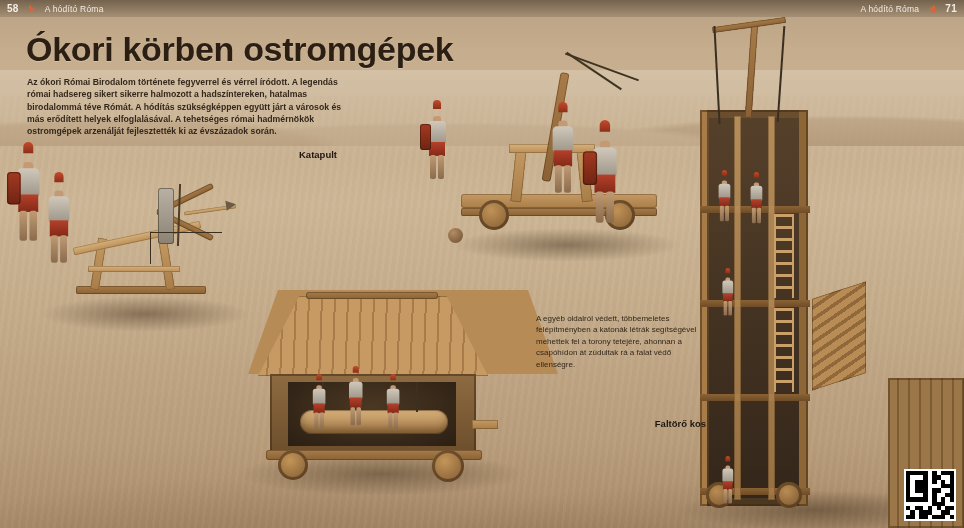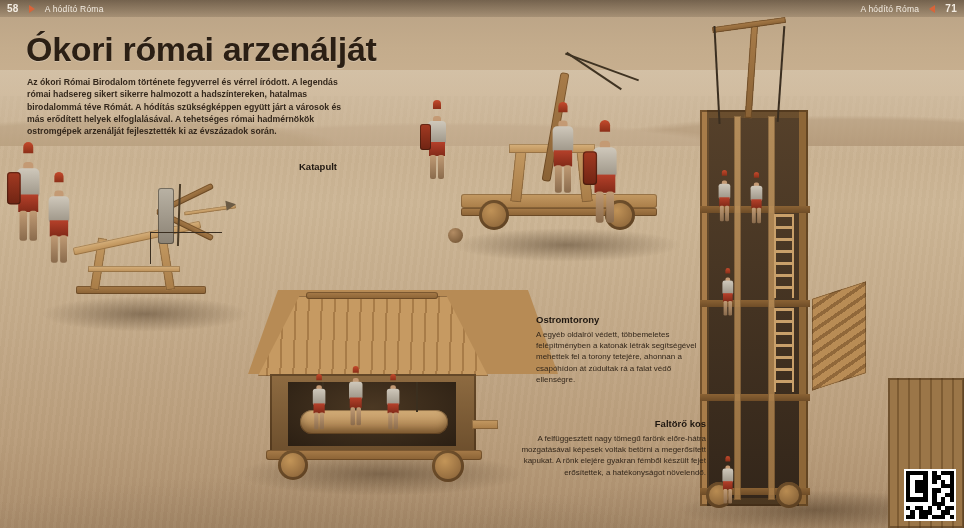--- a/index.html
+++ b/index.html
@@ -78,21 +78,21 @@
     position: absolute; left: 27px; top: 76px; width: 320px;
     font-size: 8.7px; line-height: 1.42; font-weight: bold; color: #34281c;
   }
 
   
   .callout { position: absolute; font-size: 8px; line-height: 1.43; color: #33271b; }
   .callout h3 { margin: 0 0 2px 0; font-size: 9.5px; color: #1f1710; }
   .callout p { margin: 0; }
   .right-al { text-align: right; }
 
-  .c-katapult { left: 299px; top: 148px; width: 118px; margin-top: 12px; }
+  .c-katapult { left: 299px; top: 148px; width: 118px; }
   .c-ballista { left: 18px; top: 334px; width: 152px; }
   .c-torony  { left: 536px; top: 313px; width: 168px; }
   .c-kos     { left: 496px; top: 417px; width: 210px; }
 
   .leader { position: absolute; background: #3a2e20; }
 
   
   .wood  { background: linear-gradient(180deg,#c49a63,#a97d48); box-shadow: inset 0 0 0 1px rgba(70,46,22,.35); }
   .wood-d{ background: linear-gradient(180deg,#a87c49,#8a6235); box-shadow: inset 0 0 0 1px rgba(60,38,16,.4); }
   .wood-l{ background: linear-gradient(180deg,#d7b17c,#bb8f57); box-shadow: inset 0 0 0 1px rgba(70,46,22,.3); }
@@ -155,21 +155,21 @@
     <span class="pgnum">58</span>
     <span class="tri tri-r"></span>
     <span class="hdr-title">A hódító Róma</span>
   </div>
   <div class="hdr hdr-right">
     <span class="hdr-title">A hódító Róma</span>
     <span class="tri tri-l"></span>
     <span class="pgnum">71</span>
   </div>
 
-  <div class="title">Ókori római arzenálját</div>
+  <div class="title">Ókori körben ostromgépek</div>
   <div class="intro">Az ókori Római Birodalom története fegyverrel és vérrel íródott. A legendás római hadsereg sikert sikerre halmozott a hadszíntereken, hatalmas birodalommá téve Rómát. A hódítás szükségképpen együtt járt a városok és más erődített helyek elfoglalásával. A tehetséges római hadmérnökök ostromgépek arzenálját fejlesztették ki az évszázadok során.</div>
 
   <div class="shadow-blob" style="left:40px; top:296px; width:210px; height:36px;"></div>
   <div class="ballista">
 
     <div class="wood-d" style="position:absolute; left:10px; top:104px; width:130px; height:8px; border-radius:2px;"></div>
     <div class="wood" style="position:absolute; left:28px; top:56px; width:9px; height:52px; transform:rotate(9deg);"></div>
     <div class="wood" style="position:absolute; left:96px; top:56px; width:9px; height:52px; transform:rotate(-9deg);"></div>
     <div class="wood-l" style="position:absolute; left:22px; top:84px; width:92px; height:6px;"></div>
 
@@ -393,27 +393,25 @@
   <div class="callout c-katapult">
     <h3>Katapult</h3>
   </div>
   <div class="leader" style="left:150px; top:232px; width:72px; height:1px;"></div>
   <div class="leader" style="left:150px; top:232px; width:1px; height:32px;"></div>
 
   <div class="callout c-ballista right-al">
   </div>
 
   <div class="callout c-torony">
-    <h3>Ostromtorony</h3>
     <p>A egyéb oldalról védett, többemeletes felépítményben a katonák létrák segítségével mehettek fel a torony tetejére, ahonnan a csapóhídon át zúdultak rá a falat védő ellenségre.</p>
   </div>
 
   <div class="callout c-kos right-al">
     <h3>Faltörő kos</h3>
-    <p>A felfüggesztett nagy tömegű farönk előre-hátra mozgatásával képesek voltak betörni a megerősített kapukat. A rönk elejére gyakran fémből készült fejet erősítettek, a hatékonyságot növelendő.</p>
   </div>
 
   <div class="qr">
     <div class="qr-grid" id="qr-grid">
         <i></i>
         <i></i>
         <i></i>
         <i></i>
         <i></i>
         <i style="background: rgb(255, 255, 255);"></i>

